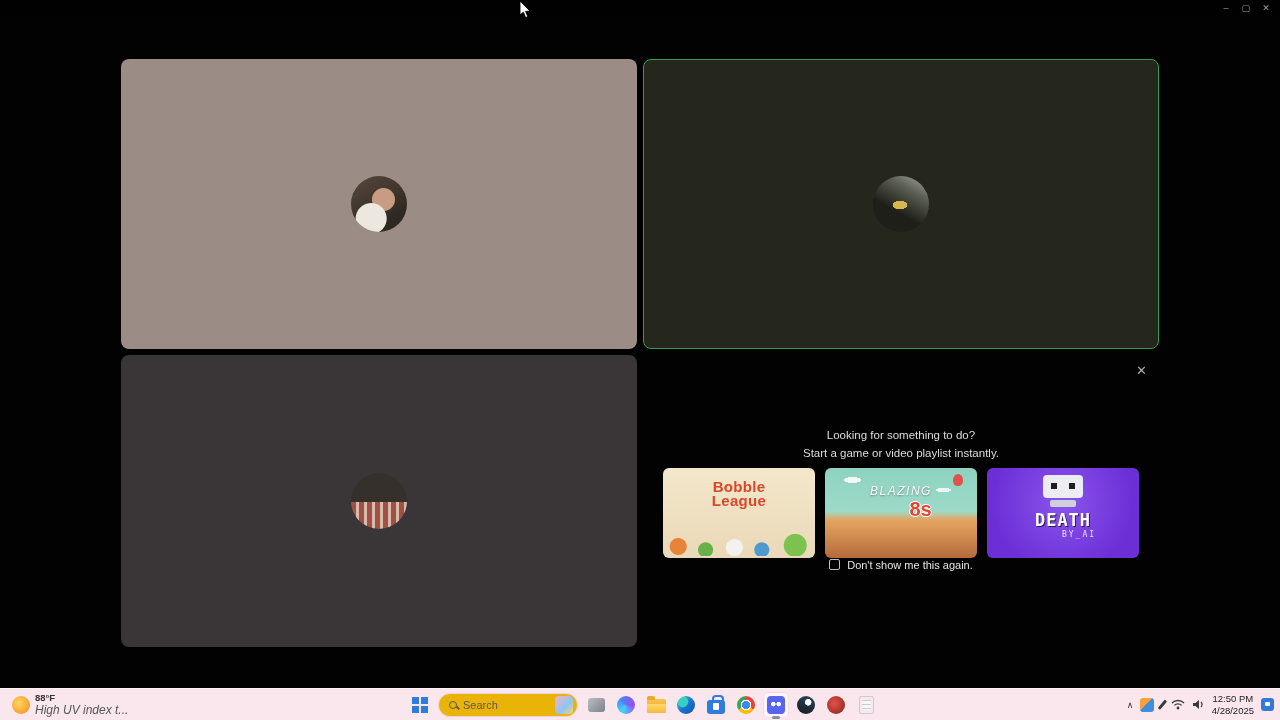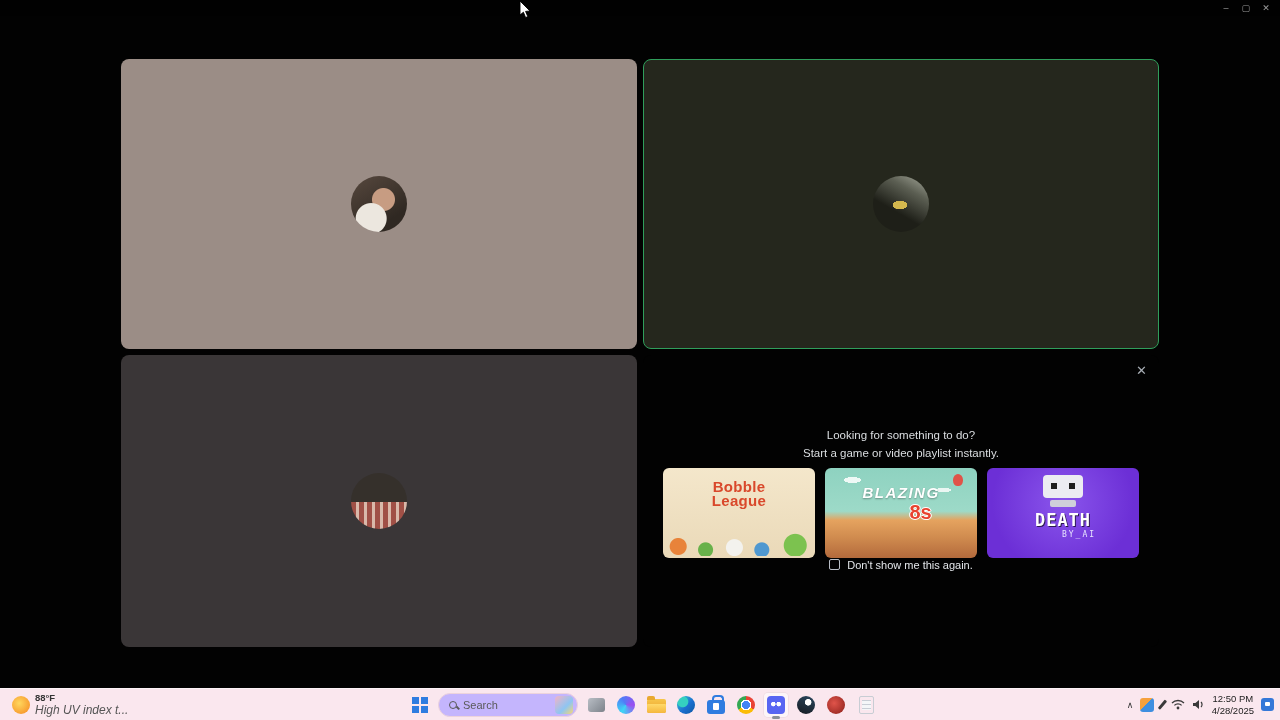--- a/index.html
+++ b/index.html
@@ -109,21 +109,21 @@
     background:
       radial-gradient(ellipse 14px 5px at 18% 30%, rgba(255,255,255,.85) 0 60%, rgba(0,0,0,0) 61%),
       radial-gradient(ellipse 12px 4px at 78% 55%, rgba(255,255,255,.8) 0 60%, rgba(0,0,0,0) 61%);
   }
   .bz-balloon {
     position: absolute; top: 6px; right: 14px; width: 10px; height: 12px;
     border-radius: 50% 50% 45% 45%; background: #e05348;
   }
   .bz-title { position: relative; margin-top: 16px; text-align: center; }
   .bz-l1 {
-    color: #fff; font-weight: 700; font-style: italic; font-size: 15px;
+    color: #fff; font-weight: 400; font-style: italic; font-size: 12px;
     letter-spacing: 1.5px; text-shadow: 0 1px 2px rgba(0,0,0,.35);
   }
   .bz-l2 {
     color: #e8432f; font-weight: 800; font-size: 20px; line-height: 22px;
     text-shadow: -1px 0 #fff, 1px 0 #fff, 0 -1px #fff, 0 1px #fff;
     margin-left: 39px;
   }
 
   
   .card-death { background: radial-gradient(circle at 50% 38%, #8a55ec 0%, #6c2fd6 75%); }
@@ -186,21 +186,21 @@
   .win-logo {
     width: 16px; height: 16px;
     background:
       linear-gradient(#2e7ce0,#2e7ce0) 0 0 / 7px 7px no-repeat,
       linear-gradient(#2e7ce0,#2e7ce0) 9px 0 / 7px 7px no-repeat,
       linear-gradient(#2e7ce0,#2e7ce0) 0 9px / 7px 7px no-repeat,
       linear-gradient(#2e7ce0,#2e7ce0) 9px 9px / 7px 7px no-repeat;
   }
   .search-pill {
     width: 140px; height: 24px; border-radius: 12px;
-    background: #c4b5fd; border: 1px solid #edd3dc;
+    background: #eab308; border: 1px solid #edd3dc;
     display: flex; align-items: center; gap: 6px; padding: 0 4px 0 10px;
     cursor: pointer;
   }
   .lens { width: 8px; height: 8px; border: 1.5px solid #5a5a5a; border-radius: 50%; position: relative; flex: none; }
   .lens::after {
     content: ""; position: absolute; width: 4px; height: 1.5px; background: #5a5a5a;
     transform: rotate(45deg); right: -3.5px; bottom: -1px;
   }
   .search-label { font-size: 11px; color: #5a5a5a; }
   .search-thumb {

